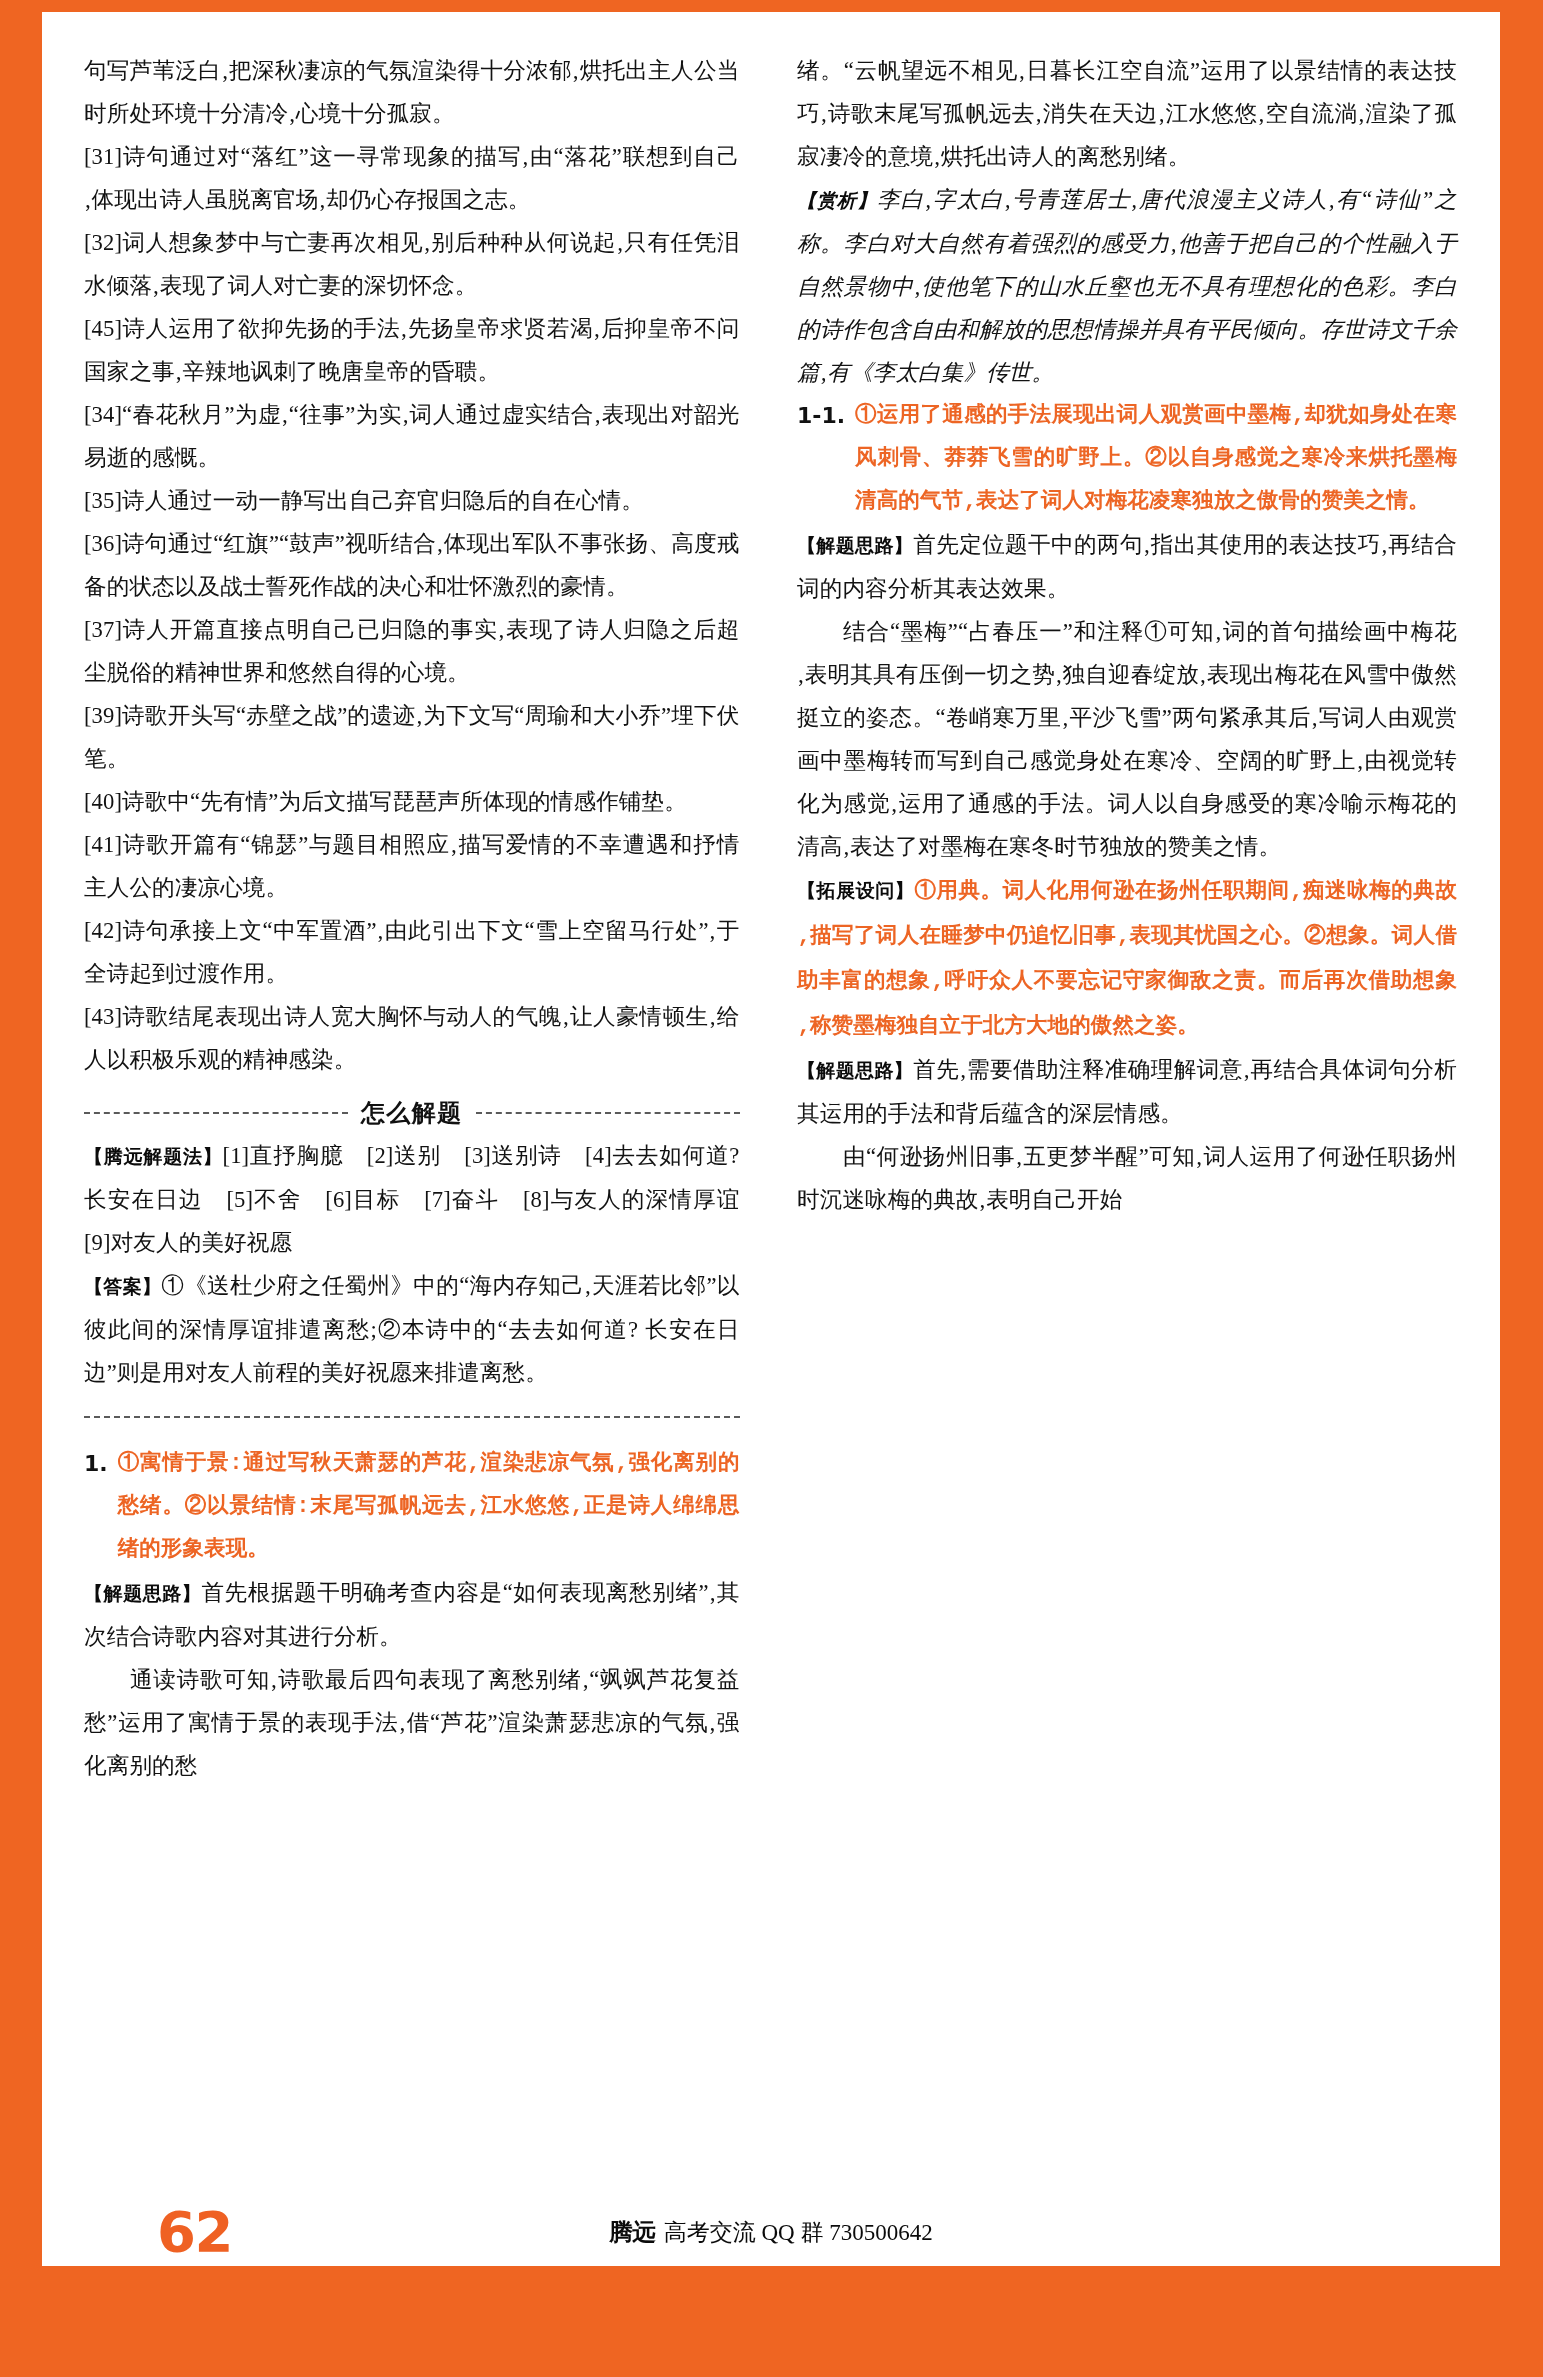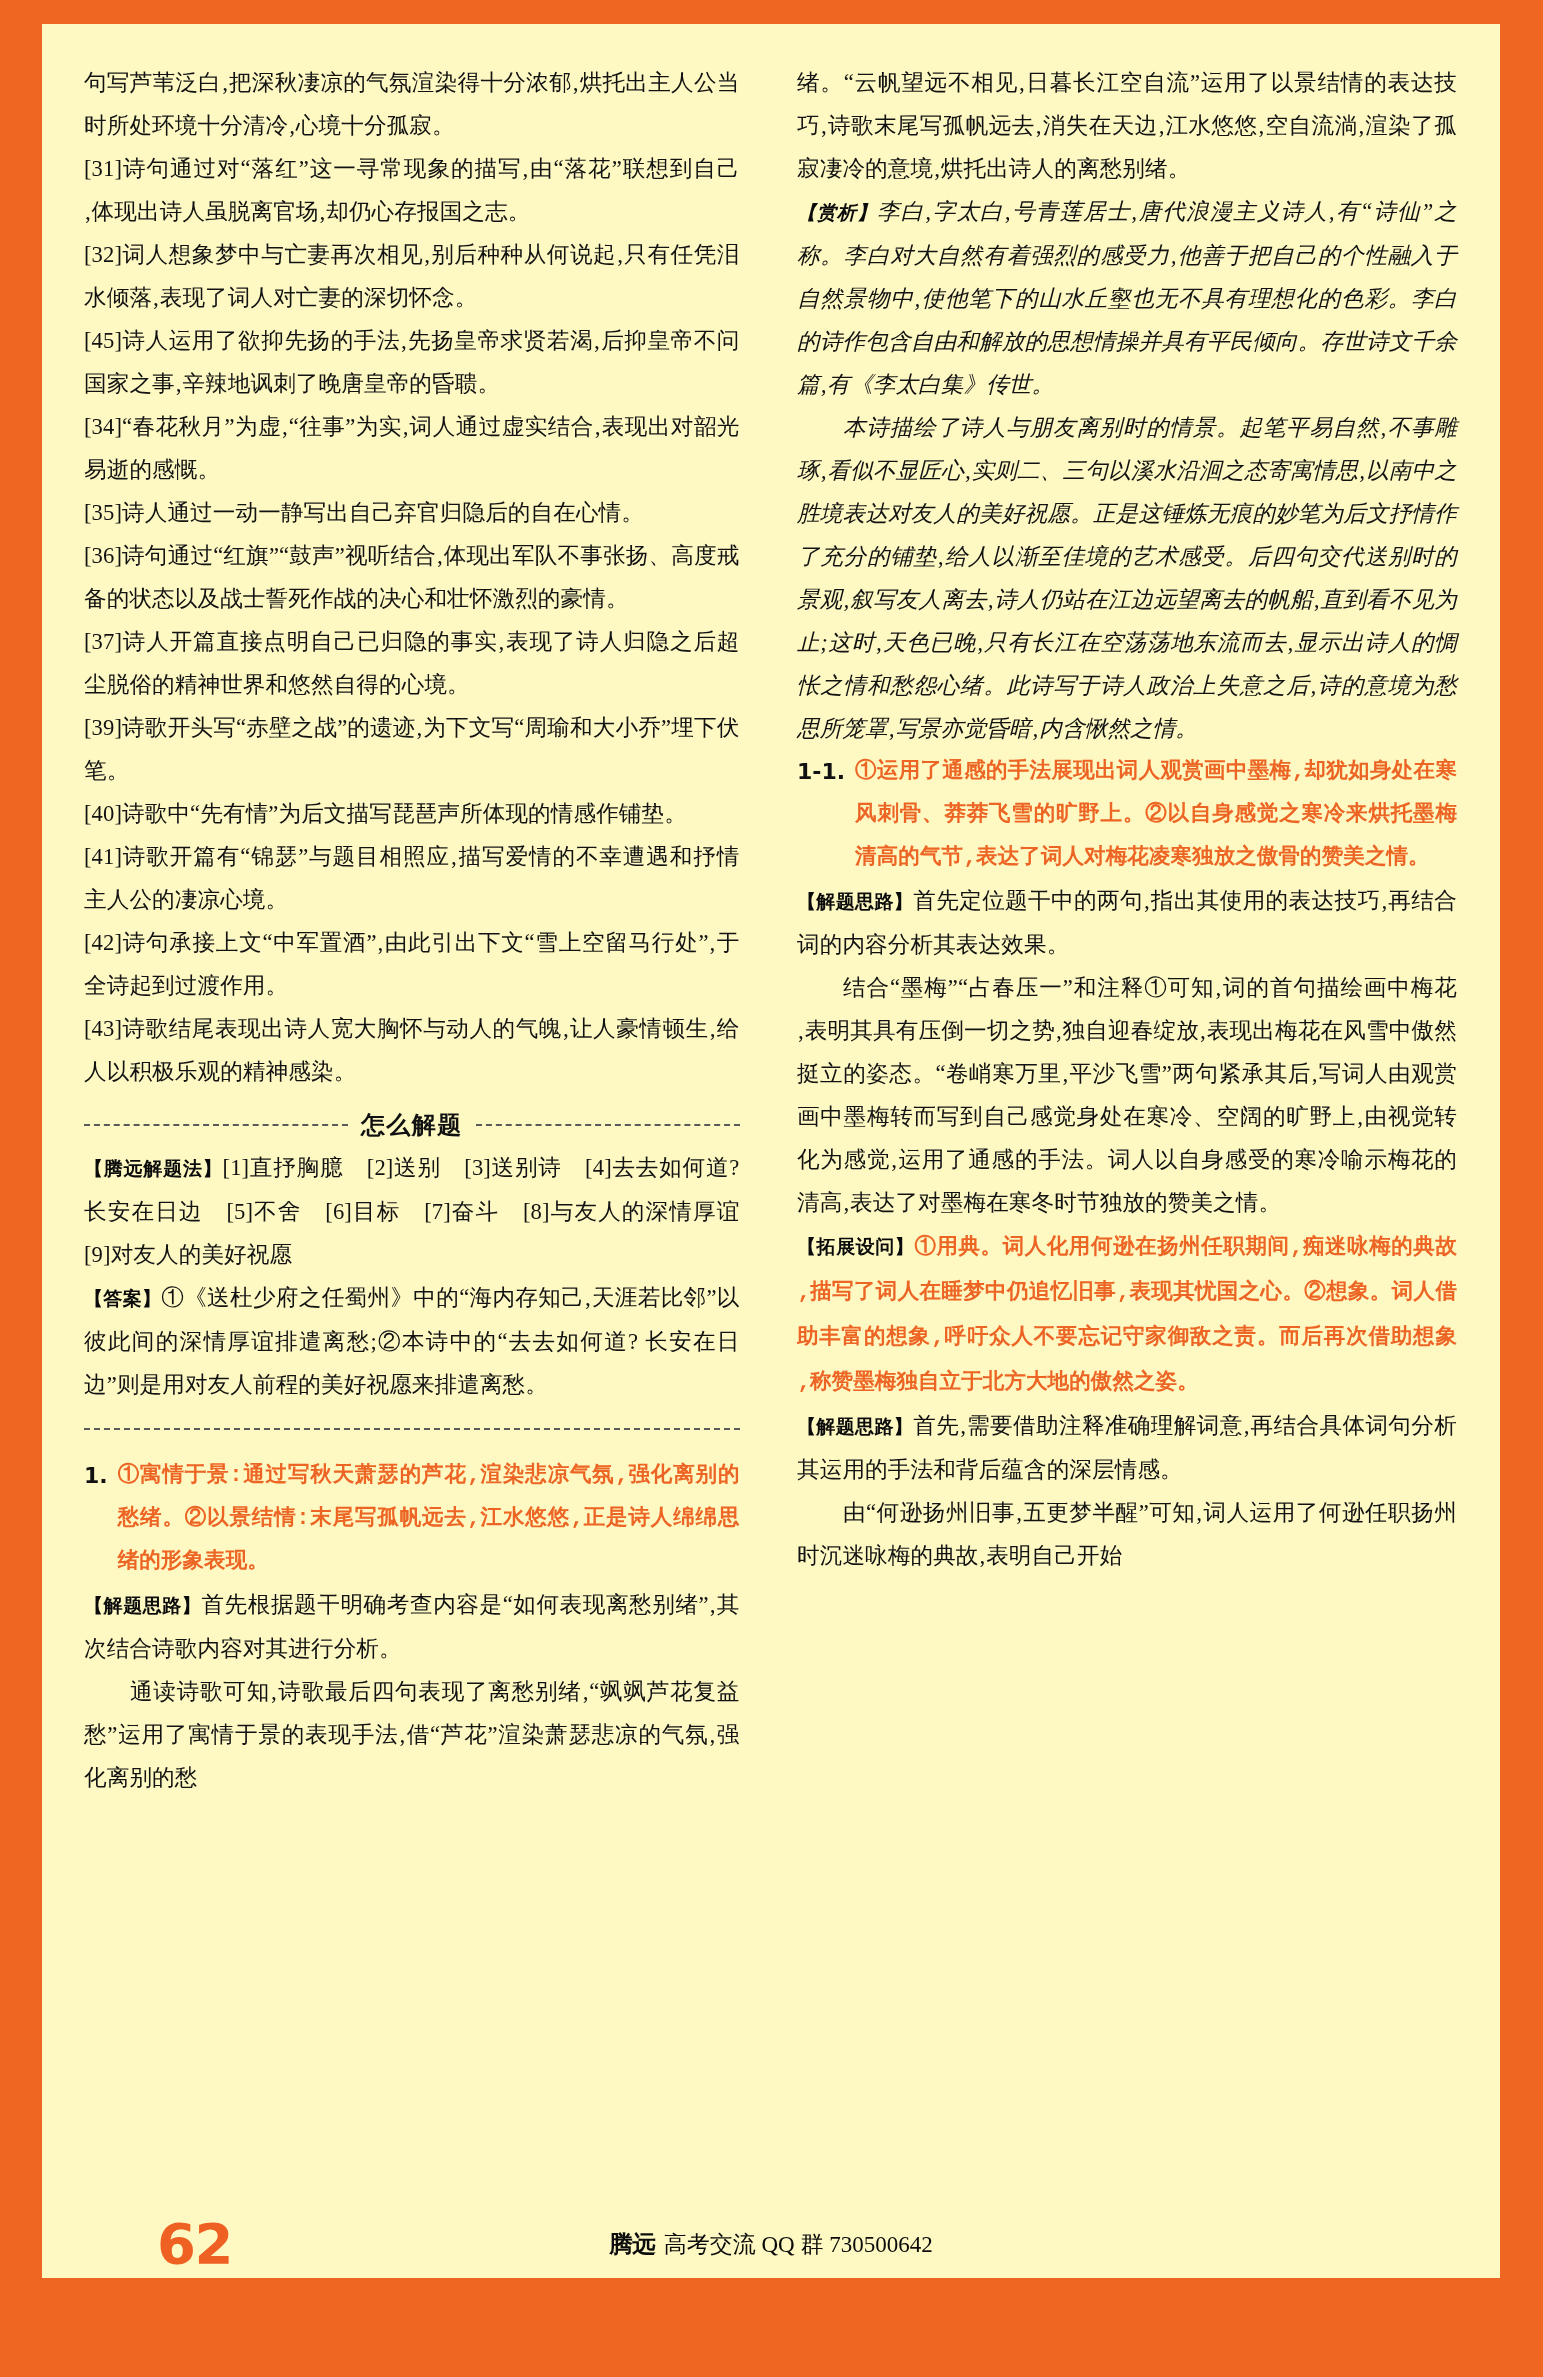--- a/index.html
+++ b/index.html
@@ -20,24 +20,24 @@
     position: absolute;
     left: 0; top: 0;
     width: 1543px;
     height: 2377px;
     background: #ef6522;
   }
   
   #sheet {
     position: absolute;
     left: 42px;
-    top: 24px;
+    top: 12px;
     width: 1458px;
     height: 2254px;
-    background: #fef9c3;
+    background: #ffffff;
   }
 
   
   #columns {
     position: absolute;
     left: 0px;
     top: 0px;
     width: 1458px;
     height: 2205px;
     display: flex;
@@ -222,21 +222,20 @@
 
         <p class="indent2">通读诗歌可知‚诗歌最后四句表现了离愁别绪‚“飒飒芦花复益愁”运用了寓情于景的表现手法‚借“芦花”渲染萧瑟悲凉的气氛‚强化离别的愁</p>
       </div>
 
       <div class="col col-right">
 
         <p class="flow">绪。“云帆望远不相见‚日暮长江空自流”运用了以景结情的表达技巧‚诗歌末尾写孤帆远去‚消失在天边‚江水悠悠‚空自流淌‚渲染了孤寂凄冷的意境‚烘托出诗人的离愁别绪。</p>
 
         <p class="flow kai"><span class="tag">【赏析】</span><span>李白‚字太白‚号青莲居士‚唐代浪漫主义诗人‚有“诗仙”之称。李白对大自然有着强烈的感受力‚他善于把自己的个性融入于自然景物中‚使他笔下的山水丘壑也无不具有理想化的色彩。李白的诗作包含自由和解放的思想情操并具有平民倾向。存世诗文千余篇‚有《李太白集》传世。</span></p>
 
-        <p class="indent2 kai">本诗描绘了诗人与朋友离别时的情景。起笔平易自然‚不事雕琢‚看似不显匠心‚实则二、三句以溪水沿洄之态寄寓情思‚以南中之胜境表达对友人的美好祝愿。正是这锤炼无痕的妙笔为后文抒情作了充分的铺垫‚给人以渐至佳境的艺术感受。后四句交代送别时的景观‚叙写友人离去‚诗人仍站在江边远望离去的帆船‚直到看不见为止;这时‚天色已晚‚只有长江在空荡荡地东流而去‚显示出诗人的惆怅之情和愁怨心绪。此诗写于诗人政治上失意之后‚诗的意境为愁思所笼罩‚写景亦觉昏暗‚内含愀然之情。</p>
 
         <div class="ans-row">
           <div class="ans-num">1-1.</div>
           <div class="ans-body">
             <p class="orange">①运用了通感的手法展现出词人观赏画中墨梅‚却犹如身处在寒风刺骨、莽莽飞雪的旷野上。②以自身感觉之寒冷来烘托墨梅清高的气节‚表达了词人对梅花凌寒独放之傲骨的赞美之情。</p>
           </div>
         </div>
 
         <p class="flow"><span class="tag">【解题思路】</span><span>首先定位题干中的两句‚指出其使用的表达技巧‚再结合词的内容分析其表达效果。</span></p>
 

